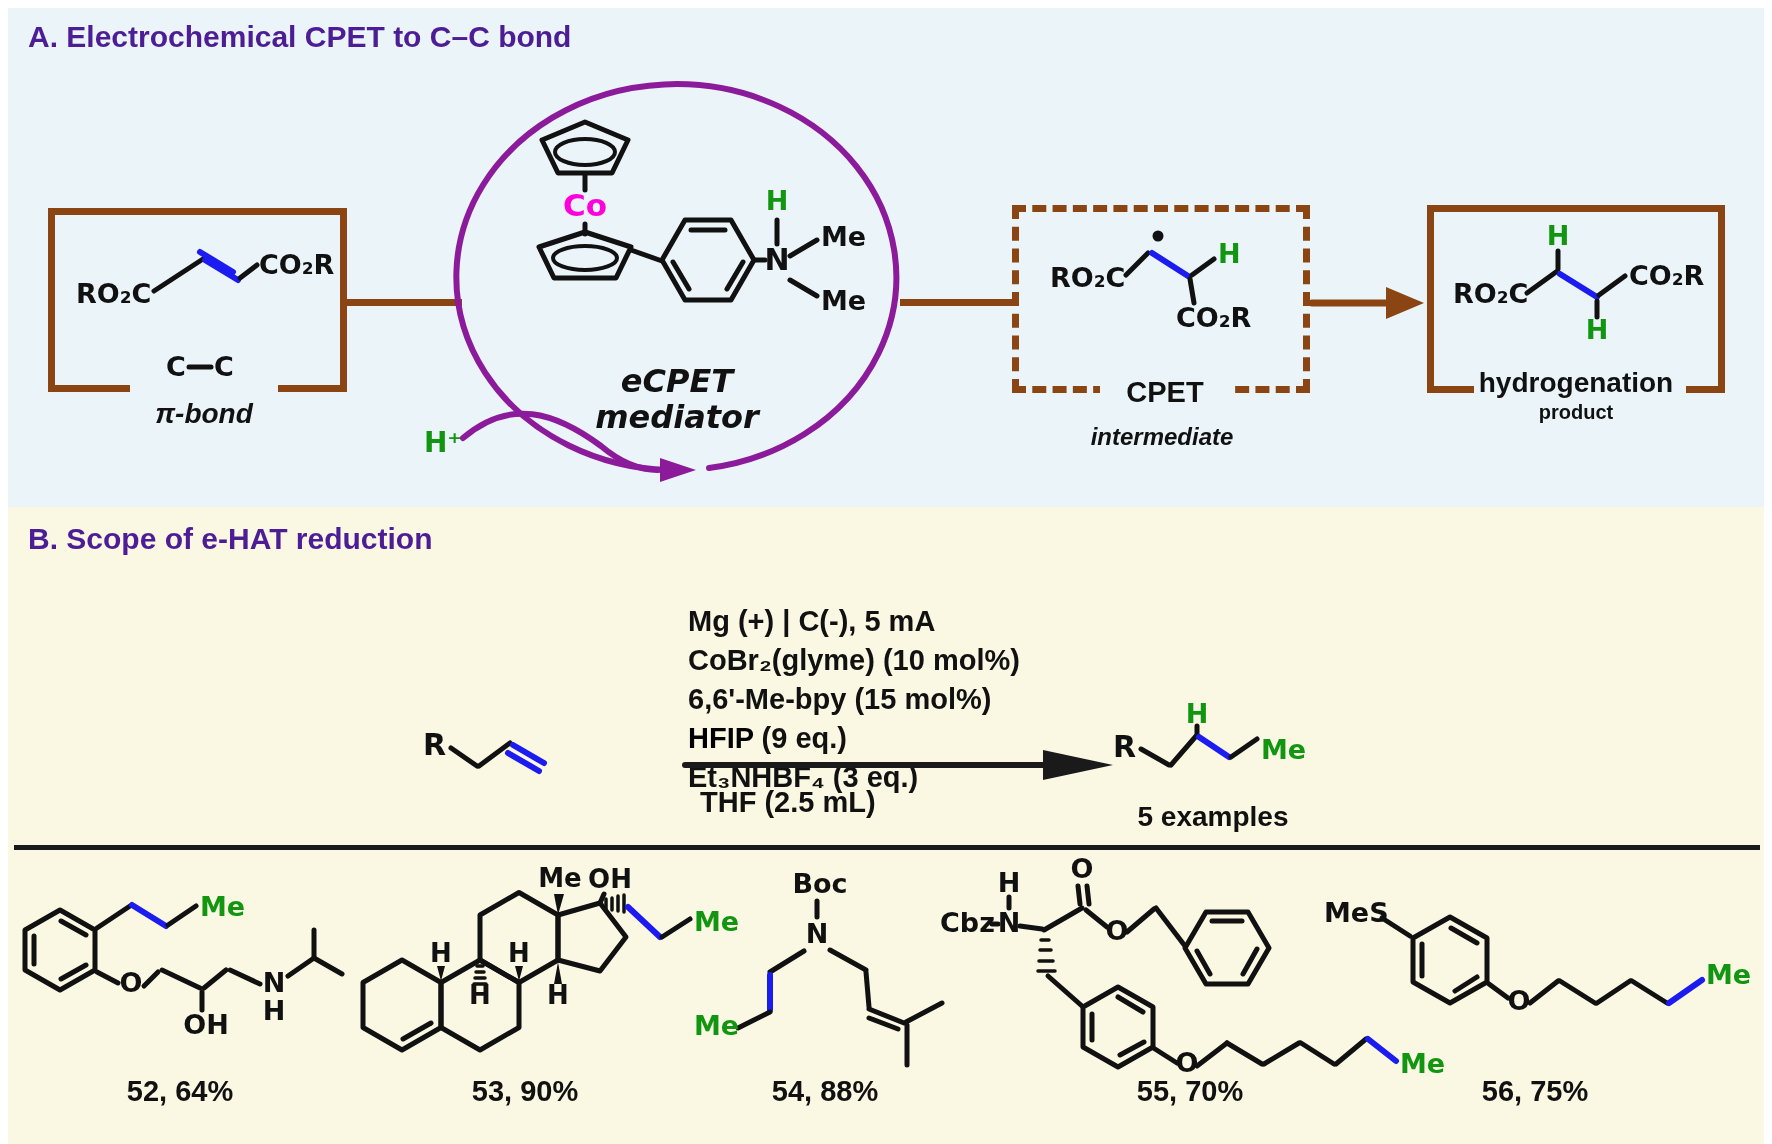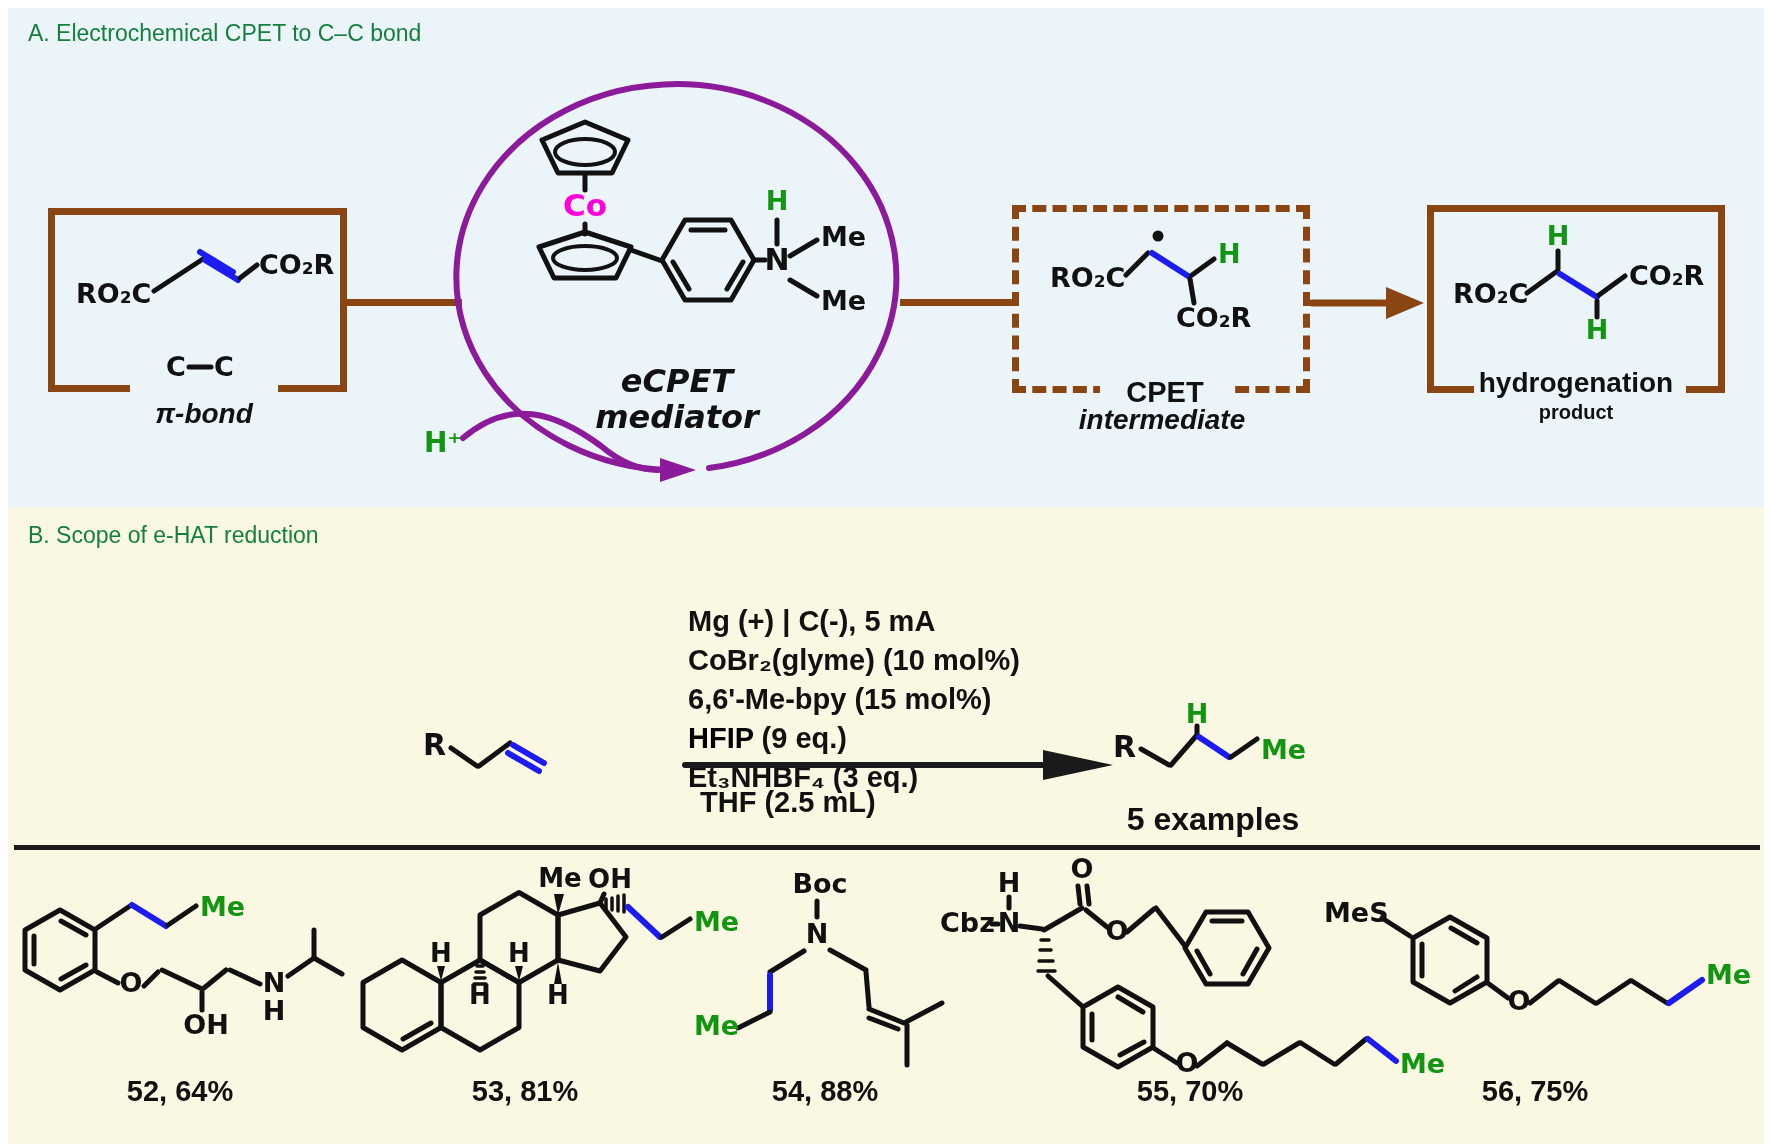--- a/index.html
+++ b/index.html
@@ -1,21 +1,21 @@
 <!DOCTYPE html>
 <html><head>
 <meta charset="utf-8">
 <style>
   html,body{margin:0;padding:0;background:#fff;}
   #fig{position:relative;width:1772px;height:1144px;background:#ffffff;
        font-family:"Liberation Sans",sans-serif;overflow:hidden;}
   .panel{position:absolute;left:8px;width:1756px;}
   #panelA{top:8px;height:499px;background:#eaf4f9;}
   #panelB{top:507px;height:761px;background:#faf7e3;}
-  .ptitle{position:absolute;font-size:23px;font-weight:normal;color:#15803d;white-space:nowrap;}
+  .ptitle{position:absolute;font-size:30px;font-weight:bold;color:#4c1d95;white-space:nowrap;}
   .abs{position:absolute;}
   svg{position:absolute;overflow:visible;}
   svg line,svg polyline,svg path,svg polygon{stroke-linecap:round;stroke-linejoin:round;}
   .bk{stroke:#111111;stroke-width:5;fill:none;}
   .bl{stroke:#1c1cf0;stroke-width:6;fill:none;}
   .pu{stroke:#8b1b9b;stroke-width:6;fill:none;}
   .atom{font-family:"DejaVu Sans","Liberation Sans",sans-serif;font-weight:bold;font-size:27px;fill:#111;}
   .atom.sm{font-size:26px;}
   .grn{fill:#129612;}
   .mag{fill:#ff00dd;}
@@ -94,21 +94,21 @@
     <line class="bk" x1="114" y1="70" x2="136" y2="48"></line>
     <circle cx="146" cy="31" r="5.5" fill="#111"></circle>
     <line class="bl" x1="140" y1="48" x2="176" y2="71"></line>
     <line class="bk" x1="180" y1="70" x2="202" y2="54"></line>
     <line class="bk" x1="178" y1="74" x2="182" y2="98"></line>
     <text class="atom" x="38" y="82">RO₂C</text>
     <text class="atom grn" x="206" y="58">H</text>
     <text class="atom" x="164" y="122">CO₂R</text>
   </svg>
   <div class="lbl" style="left:1100px;top:364px;width:130px;font-size:29px;background:#eaf4f9;margin-top:12px;">CPET</div>
-  <div class="lbl ital" style="left:1062px;top:404px;width:200px;font-size:28px;">intermediate</div>
+  <div class="lbl ital" style="left:1062px;top:423px;width:200px;font-size:24px;">intermediate</div>
 
   <svg style="left:1312px;top:283px;" width="112" height="40">
     <line x1="0" y1="20" x2="74" y2="20" stroke="#8b4513" stroke-width="7"></line>
     <polygon points="74,4 112,20 74,36" fill="#8b4513"></polygon>
   </svg>
 
   <div class="bracket" style="left:1427px;top:205px;width:298px;height:188px;">
     <div class="stub" style="left:0;width:40px;"></div>
     <div class="stub" style="right:0;width:32px;"></div>
   </div>
@@ -155,21 +155,21 @@
   <svg style="left:1105px;top:675px;" width="230" height="130">
     <text class="atom" x="8" y="82" style="font-size:30px;">R</text>
     <line class="bk" x1="36" y1="74" x2="64" y2="90"></line>
     <line class="bk" x1="66" y1="90" x2="92" y2="60"></line>
     <line class="bk" x1="92" y1="51" x2="92" y2="58"></line>
     <text class="atom grn" x="92" y="48" text-anchor="middle">H</text>
     <line class="bl" x1="94" y1="62" x2="124" y2="82"></line>
     <line class="bk" x1="126" y1="82" x2="152" y2="64"></line>
     <text class="atom grn" x="156" y="84">Me</text>
   </svg>
-  <div class="plabel" style="left:1098px;top:801px;width:230px;font-size:32px;">5 examples</div>
+  <div class="plabel" style="left:1098px;top:801px;width:230px;font-size:28px;">5 examples</div>
 
   <div class="divider" style="left:14px;top:845px;width:1746px;height:5px;"></div>
 
   <svg style="left:20px;top:790px;" width="340" height="255">
     <polygon class="bk" points="40,120 75,140 75,180 40,200 5,180 5,140"></polygon>
     <line class="bk" x1="41" y1="131" x2="66" y2="145"></line>
     <line class="bk" x1="66" y1="175" x2="41" y2="189"></line>
     <line class="bk" x1="14" y1="174" x2="14" y2="146"></line>
     <line class="bk" x1="77" y1="138" x2="110" y2="116"></line>
     <line class="bl" x1="112" y1="115" x2="146" y2="136"></line>
@@ -213,21 +213,21 @@
     <text class="atom sm" x="179" y="102" text-anchor="middle">H</text>
     <polygon points="175,106 183,106 179,121" fill="#111"></polygon>
     <line class="bk" x1="137" y1="106" x2="143" y2="106" style="stroke-width:3.5;"></line>
     <line class="bk" x1="136" y1="112" x2="144" y2="112" style="stroke-width:3.5;"></line>
     <line class="bk" x1="135" y1="118" x2="145" y2="118" style="stroke-width:3.5;"></line>
     <line class="bk" x1="134" y1="124" x2="146" y2="124" style="stroke-width:3.5;"></line>
     <text class="atom sm" x="140" y="144" text-anchor="middle">H</text>
     <polygon points="214,124 222,124 218,102" fill="#111"></polygon>
     <text class="atom sm" x="218" y="144" text-anchor="middle">H</text>
   </svg>
-  <div class="plabel" style="left:430px;top:1075px;width:190px;">53, 81%</div>
+  <div class="plabel" style="left:430px;top:1075px;width:190px;">53, 90%</div>
 
   <svg style="left:690px;top:855px;" width="290" height="215">
     <text class="atom" x="130" y="38" text-anchor="middle">Boc</text>
     <line class="bk" x1="127" y1="46" x2="127" y2="62"></line>
     <text class="atom" x="127" y="88" text-anchor="middle">N</text>
     <line class="bk" x1="114" y1="96" x2="80" y2="117"></line>
     <line class="bl" x1="80" y1="120" x2="80" y2="155"></line>
     <line class="bk" x1="80" y1="157" x2="48" y2="173"></line>
     <text class="atom grn" x="4" y="180">Me</text>
     <line class="bk" x1="140" y1="95" x2="176" y2="115"></line>

